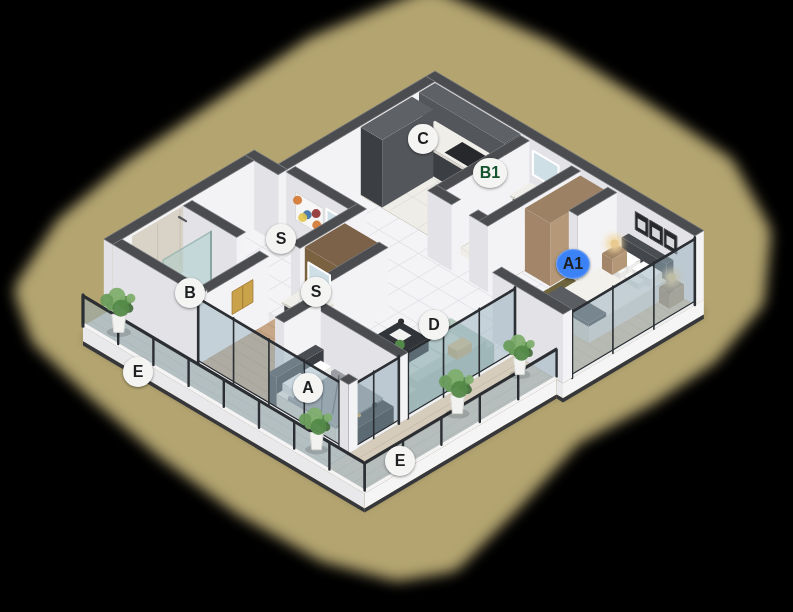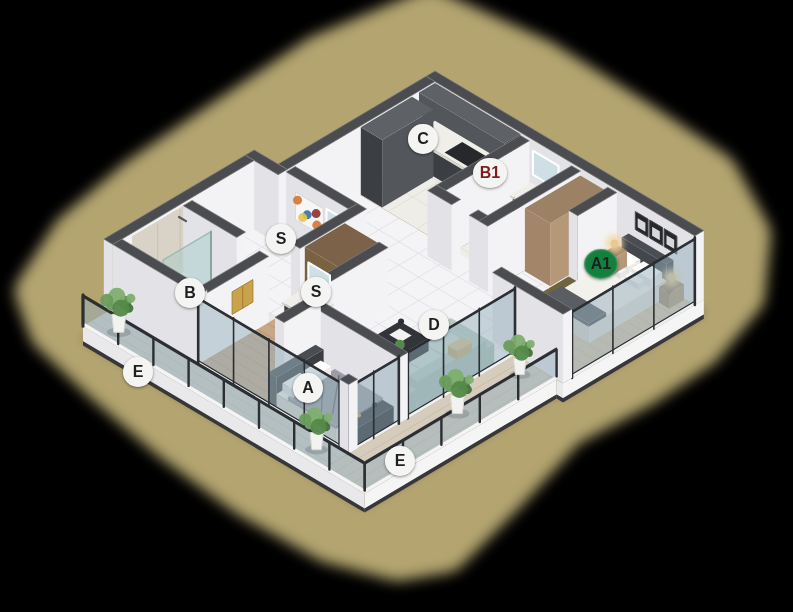--- a/index.html
+++ b/index.html
@@ -453,22 +453,22 @@
         <circle cx="525.1999999999999" cy="347.65" r="5.8500000000000005" fill="#548a49" opacity="0.95"></circle>
         <circle cx="518" cy="342.25" r="7.65" fill="#7fae6e" opacity="0.95"></circle>
         <circle cx="528.8" cy="353.04999999999995" r="4.05" fill="#47703d" opacity="0.95"></circle>
         <circle cx="508.99999999999994" cy="345.84999999999997" r="5.8500000000000005" fill="#6a9c5c" opacity="0.95"></circle>
         <circle cx="521.5999999999999" cy="353.04999999999995" r="7.65" fill="#548a49" opacity="0.95"></circle>
         <circle cx="530.5999999999999" cy="344.04999999999995" r="4.05" fill="#7fae6e" opacity="0.95"></circle>
       </g>
   </svg>
   <div id="labels-layer">
       <div class="room-badge" style="width: 30px; height: 30px; left: 408px; top: 124px; background: rgb(244, 244, 243); color: rgb(29, 31, 33);">C</div>
-      <div class="room-badge" style="width: 34px; height: 30px; left: 473px; top: 158px; background: rgb(244, 244, 243); color: #7f1d1d;">B1</div>
-      <div class="room-badge" style="width: 34px; height: 30px; left: 584px; top: 249px; background: #15803d; color: rgb(29, 31, 33);">A1</div>
+      <div class="room-badge" style="width: 34px; height: 30px; left: 473px; top: 158px; background: rgb(244, 244, 243); color: #14532d;">B1</div>
+      <div class="room-badge" style="width: 34px; height: 30px; left: 556px; top: 249px; background: #3b82f6; color: rgb(29, 31, 33);">A1</div>
       <div class="room-badge" style="width: 30px; height: 30px; left: 266px; top: 224px; background: rgb(244, 244, 243); color: rgb(29, 31, 33);">S</div>
       <div class="room-badge" style="width: 30px; height: 30px; left: 301px; top: 277px; background: rgb(244, 244, 243); color: rgb(29, 31, 33);">S</div>
       <div class="room-badge" style="width: 30px; height: 30px; left: 175px; top: 278px; background: rgb(244, 244, 243); color: rgb(29, 31, 33);">B</div>
       <div class="room-badge" style="width: 30px; height: 30px; left: 123px; top: 357px; background: rgb(244, 244, 243); color: rgb(29, 31, 33);">E</div>
       <div class="room-badge" style="width: 30px; height: 30px; left: 293px; top: 373px; background: rgb(244, 244, 243); color: rgb(29, 31, 33);">A</div>
       <div class="room-badge" style="width: 30px; height: 30px; left: 419px; top: 310px; background: rgb(244, 244, 243); color: rgb(29, 31, 33);">D</div>
       <div class="room-badge" style="width: 30px; height: 30px; left: 385px; top: 446px; background: rgb(244, 244, 243); color: rgb(29, 31, 33);">E</div>
     </div>
 </div>
 

